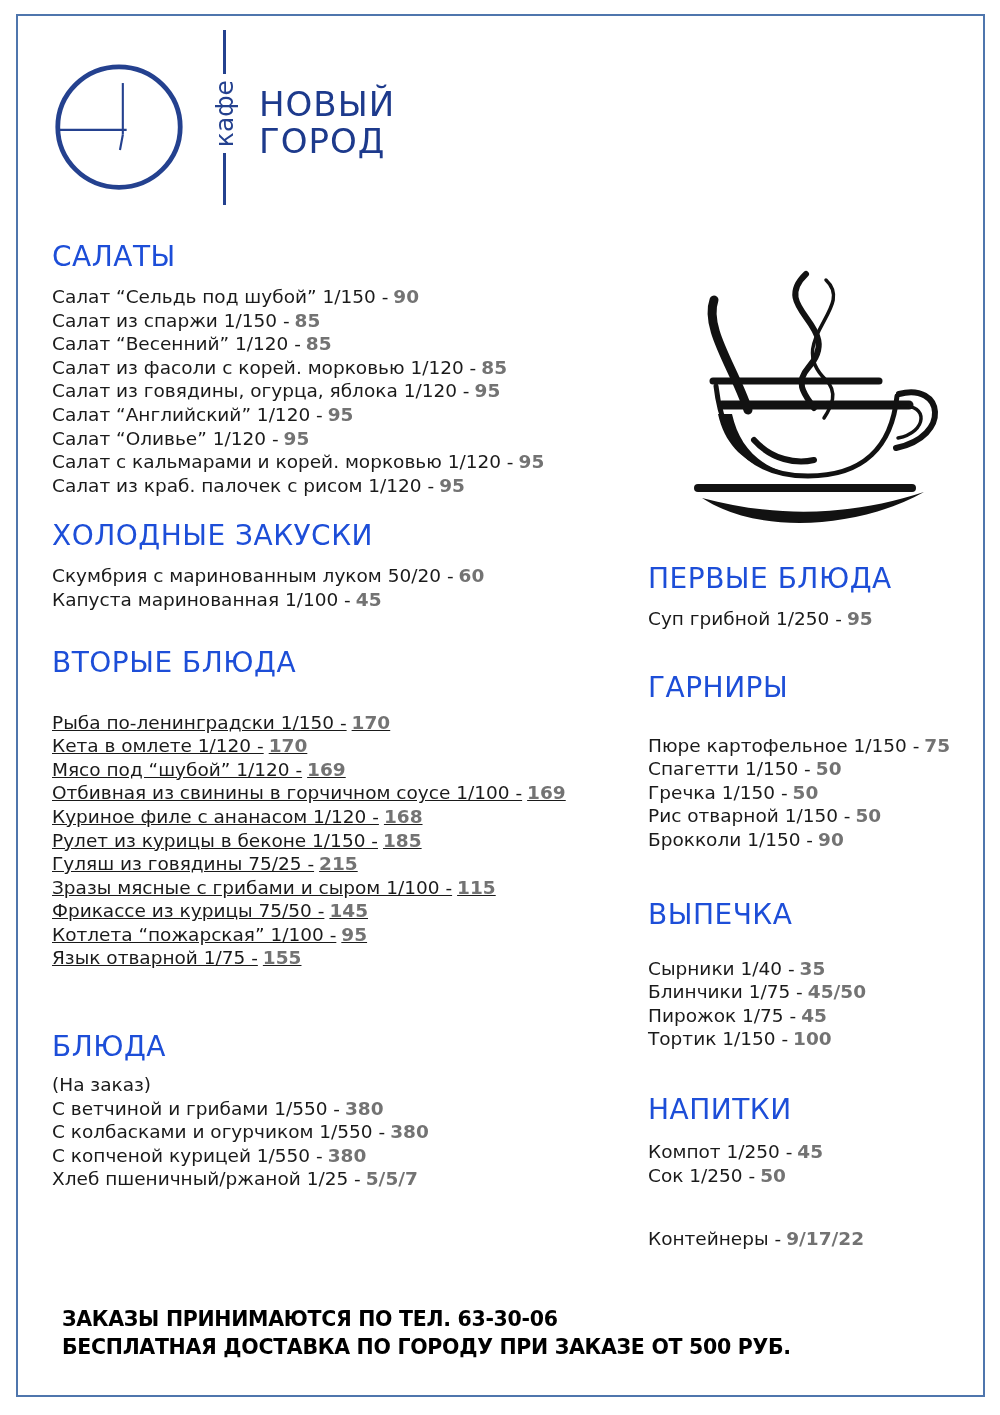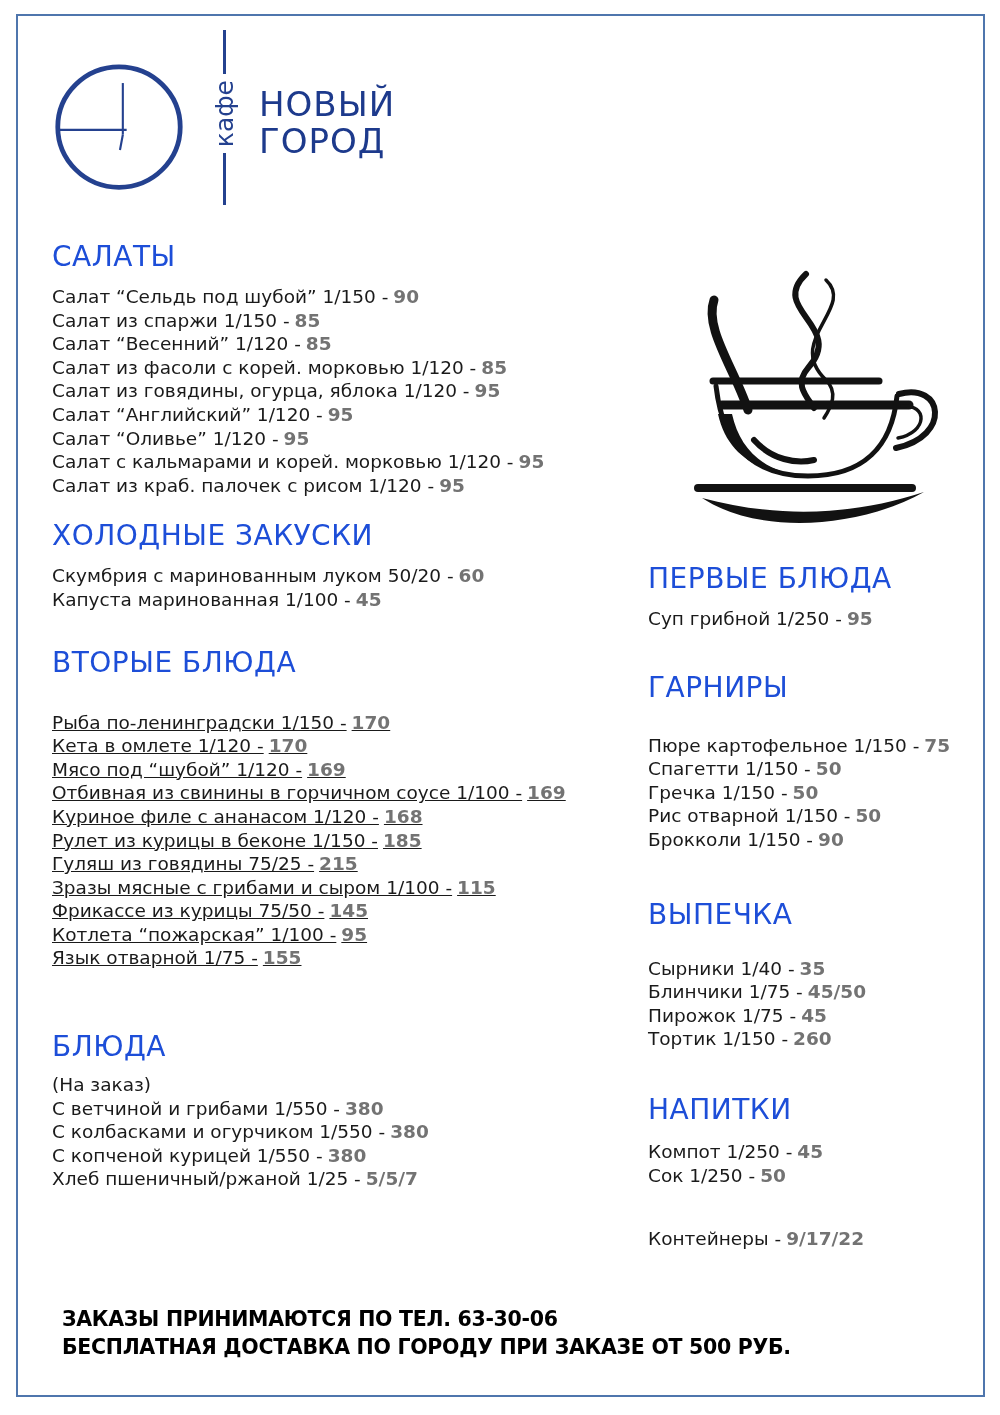--- a/index.html
+++ b/index.html
@@ -282,21 +282,21 @@
 
               <div class="item">
                 <span class="item-name">Блинчики 1/75 -</span><b class="item-price">45/50</b>
               </div>
 
               <div class="item">
                 <span class="item-name">Пирожок 1/75 -</span><b class="item-price">45</b>
               </div>
 
               <div class="item">
-                <span class="item-name">Тортик 1/150 -</span><b class="item-price">260</b>
+                <span class="item-name">Тортик 1/150 -</span><b class="item-price">100</b>
               </div>
             </div>
         </section>
 
         <section id="sec-drinks">
           <h2 class="sec-title">НАПИТКИ</h2>
           <div class="items">
 
               <div class="item">
                 <span class="item-name">Компот 1/250 -</span><b class="item-price">45</b>

